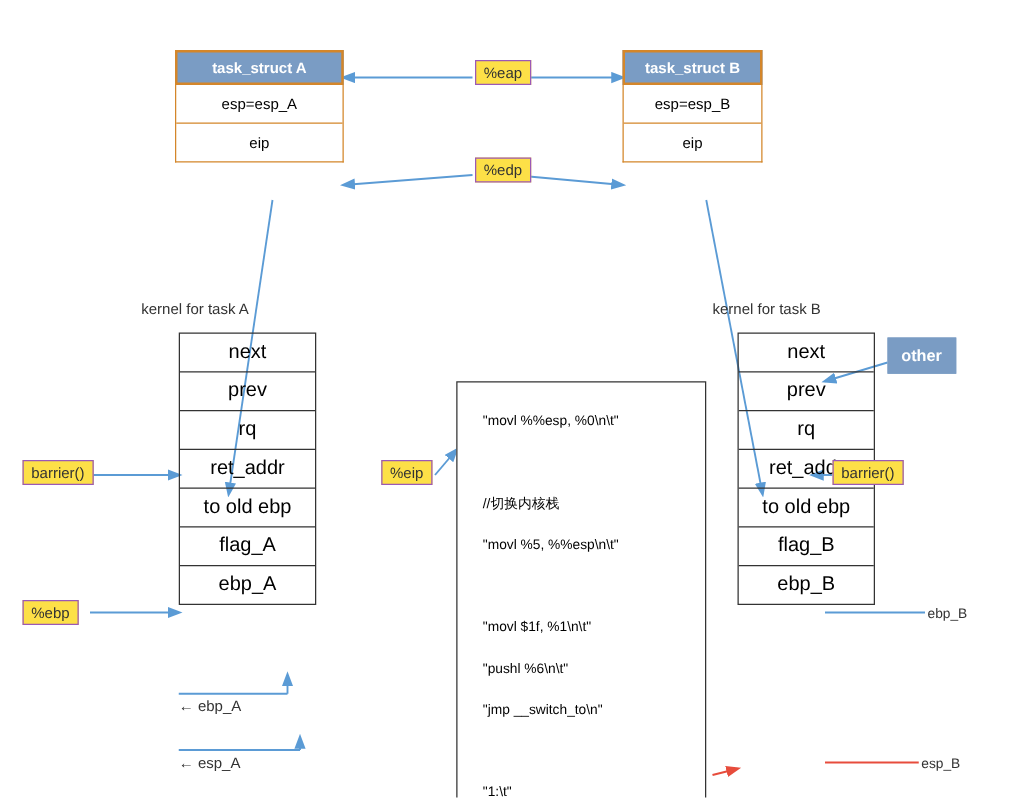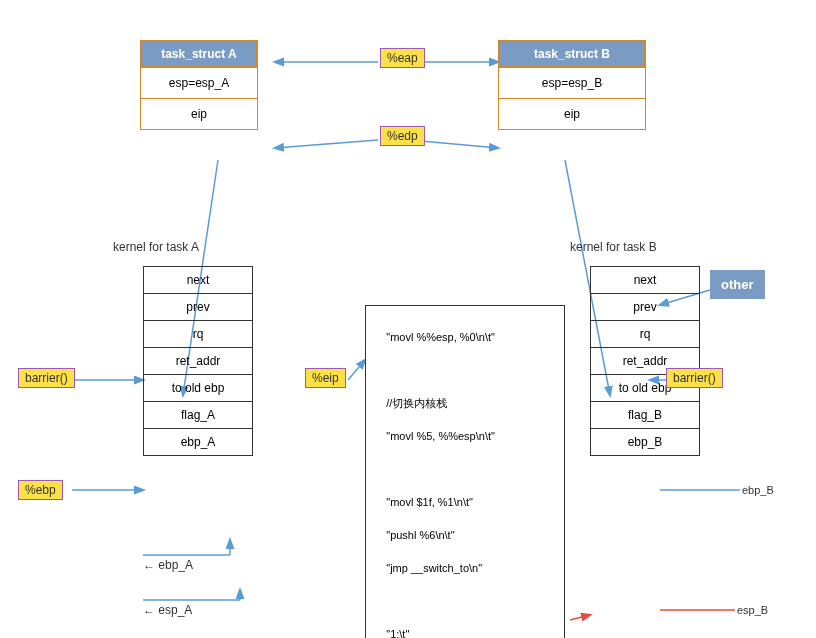--- a/index.html
+++ b/index.html
@@ -22,21 +22,21 @@
       border: 2px solid #d47a2a;
       padding: 4px 8px;
       color: white;
       font-weight: bold;
       font-size: 13px;
     }
     .stack-cell {
       border-bottom: 1px solid #333;
       padding: 6px 4px;
       text-align: center;
-      font-size: 12px;
+      font-size: 16px;
     }
     .stack-cell:last-child {
       border-bottom: none;
     }
     .label-box {
       position: absolute;
       border: 1px solid #9b59b6;
       background: #fde047;
       padding: 2px 6px;
       font-size: 12px;
@@ -124,29 +124,29 @@
     <line x1="660" y1="490" x2="740" y2="490" stroke="#5b9bd5" stroke-width="1.5"></line>
     <text x="742" y="494" font-size="11" fill="#333">ebp_B</text>
 
     <line x1="660" y1="610" x2="735" y2="610" stroke="#e74c3c" stroke-width="1.5"></line>
     <text x="737" y="614" font-size="11" fill="#333">esp_B</text>
 
     <line x1="570" y1="620" x2="590" y2="615" stroke="#e74c3c" stroke-width="1.5" marker-end="url(#arrowRed)"></line>
 
   </svg>
 
-  <div style="position:absolute; left:140px; top:40px; width:118px;">
+  <div style="position:absolute; left:140px; top:40px; width:135px;">
     <div class="task-struct" style="background:#7a9cc4; border:2px solid #d4862a; padding:5px 8px; color:white; font-weight:bold; font-size:12px; text-align:center;">task_struct A</div>
     <div style="border:1px solid #d4862a; border-top:none;">
       <div style="padding:8px; text-align:center; font-size:12px; border-bottom:1px solid #d4862a;">esp=esp_A</div>
       <div style="padding:8px; text-align:center; font-size:12px;">eip</div>
     </div>
   </div>
 
-  <div style="position:absolute; left:498px; top:40px; width:148px;">
+  <div style="position:absolute; left:498px; top:40px; width:112px;">
     <div class="task-struct" style="background:#7a9cc4; border:2px solid #d4862a; padding:5px 8px; color:white; font-weight:bold; font-size:12px; text-align:center;">task_struct B</div>
     <div style="border:1px solid #d4862a; border-top:none;">
       <div style="padding:8px; text-align:center; font-size:12px; border-bottom:1px solid #d4862a;">esp=esp_B</div>
       <div style="padding:8px; text-align:center; font-size:12px;">eip</div>
     </div>
   </div>
 
   <div class="label-box" style="left:380px; top:48px;">%eap</div>
 
   <div class="label-box" style="left:380px; top:126px;">%edp</div>

